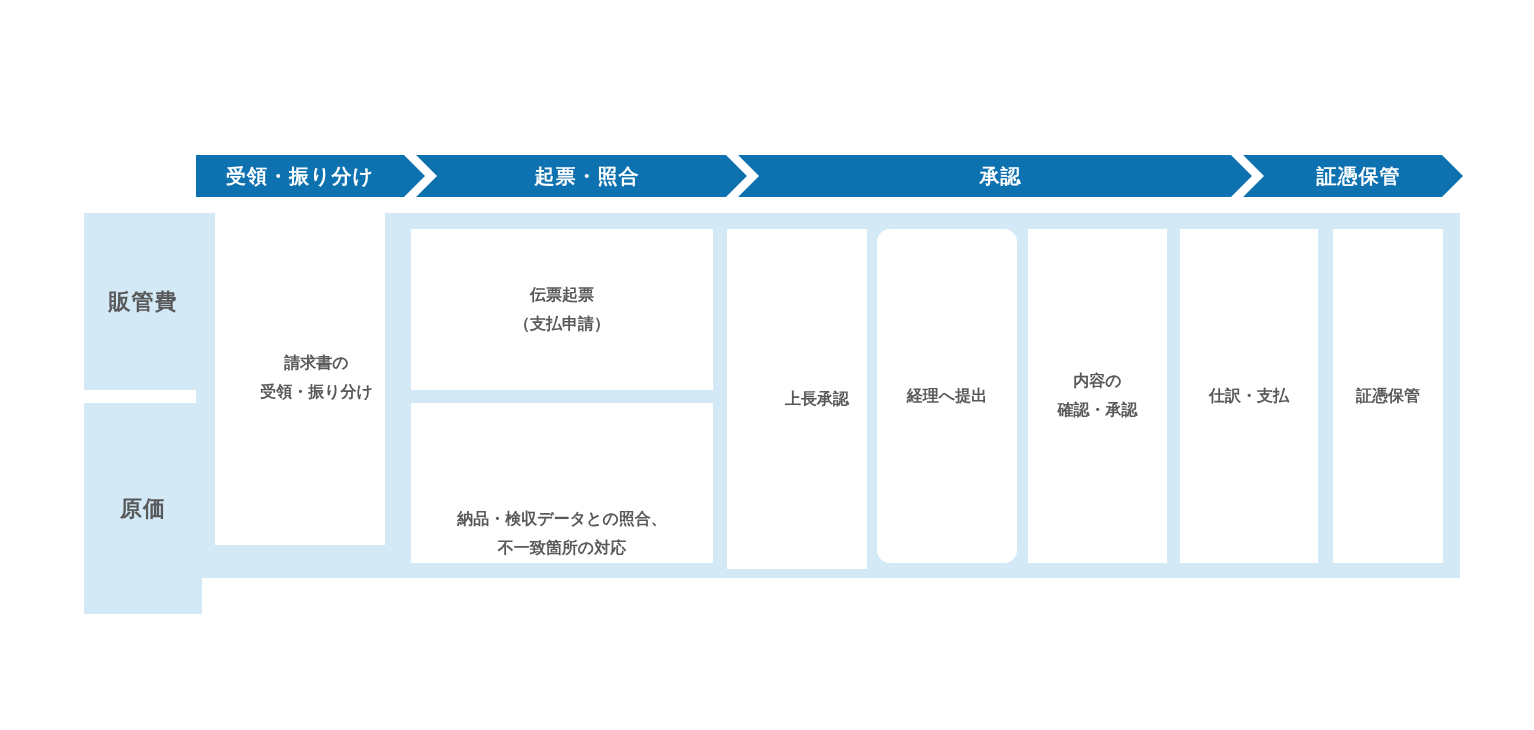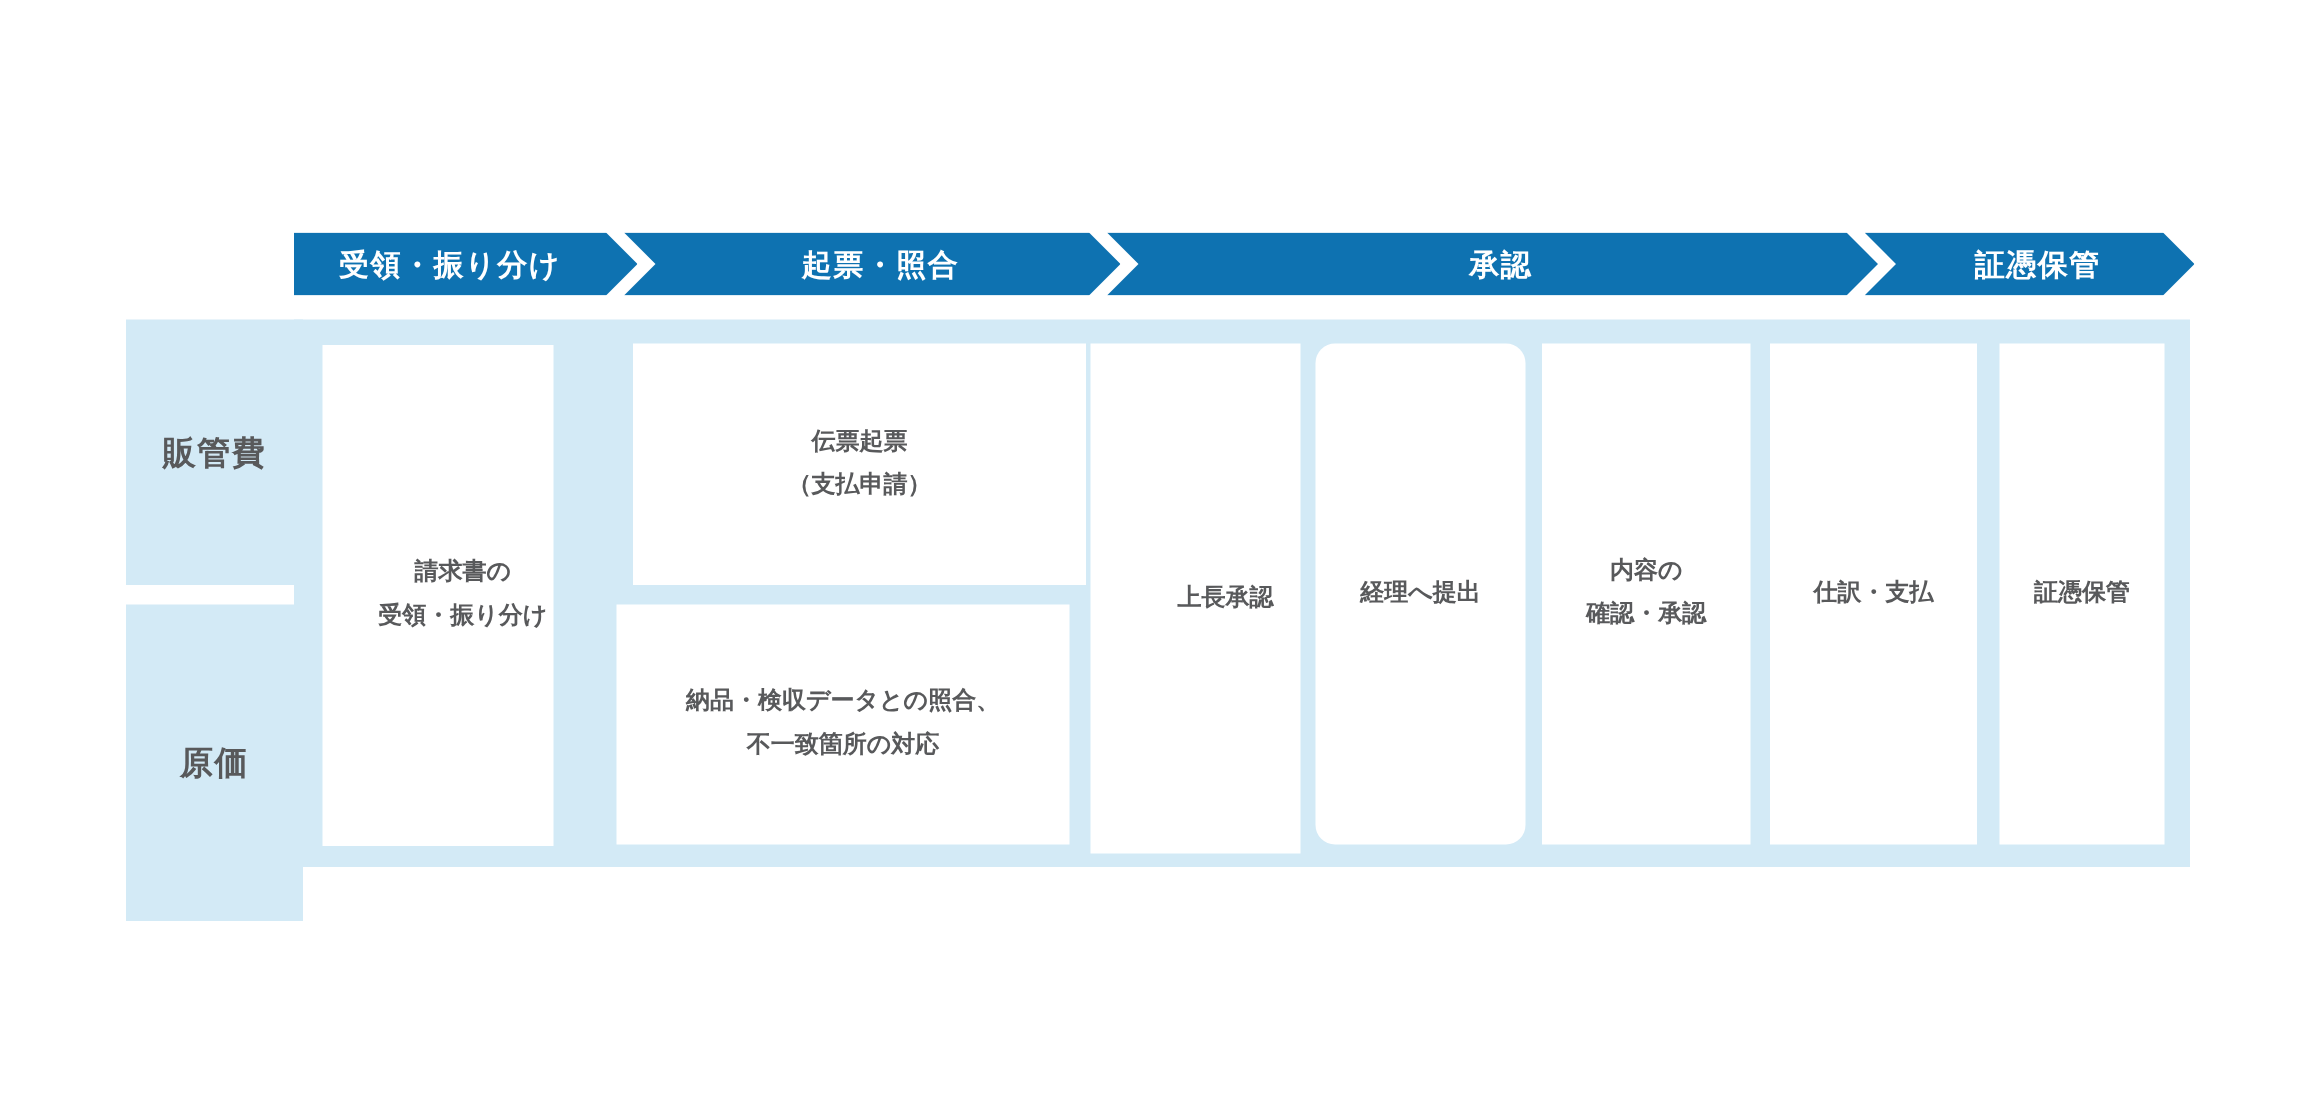--- a/index.html
+++ b/index.html
@@ -80,23 +80,23 @@
     color: var(--text);
     font-size: 16px;
     font-weight: bold;
     display: flex;
     align-items: center;
     justify-content: center;
     text-align: center;
     white-space: pre-line;
     line-height: 1.8;
   }
-  .step-1  { left: 215px;  top: 230px; width: 154px; height: 334px; padding-left: 33px; }
-  .step-2a { left: 411px;  top: 229px; width: 302px; height: 161px; margin-left: 11px; }
-  .step-2b { left: 411px;  top: 403px; width: 302px; height: 160px; }
+  .step-1  { left: 215px;  top: 211px; width: 170px; height: 334px; padding-left: 33px; }
+  .step-2a { left: 411px;  top: 229px; width: 302px; height: 161px; }
+  .step-2b { left: 411px;  top: 403px; width: 302px; height: 160px; align-items: flex-end; }
   .step-3  { left: 727px;  top: 229px; width: 140px; height: 340px; padding-left: 40px; }
   .step-4  { left: 877px;  top: 229px; width: 140px; height: 334px; border-radius: 13px; }
   .step-5  { left: 1028px; top: 229px; width: 139px; height: 334px; }
   .step-6  { left: 1180px; top: 229px; width: 138px; height: 334px; }
   .step-7  { left: 1333px; top: 229px; width: 110px; height: 334px; }
 </style>
 </head>
 <body>
 
 <div class="canvas">

